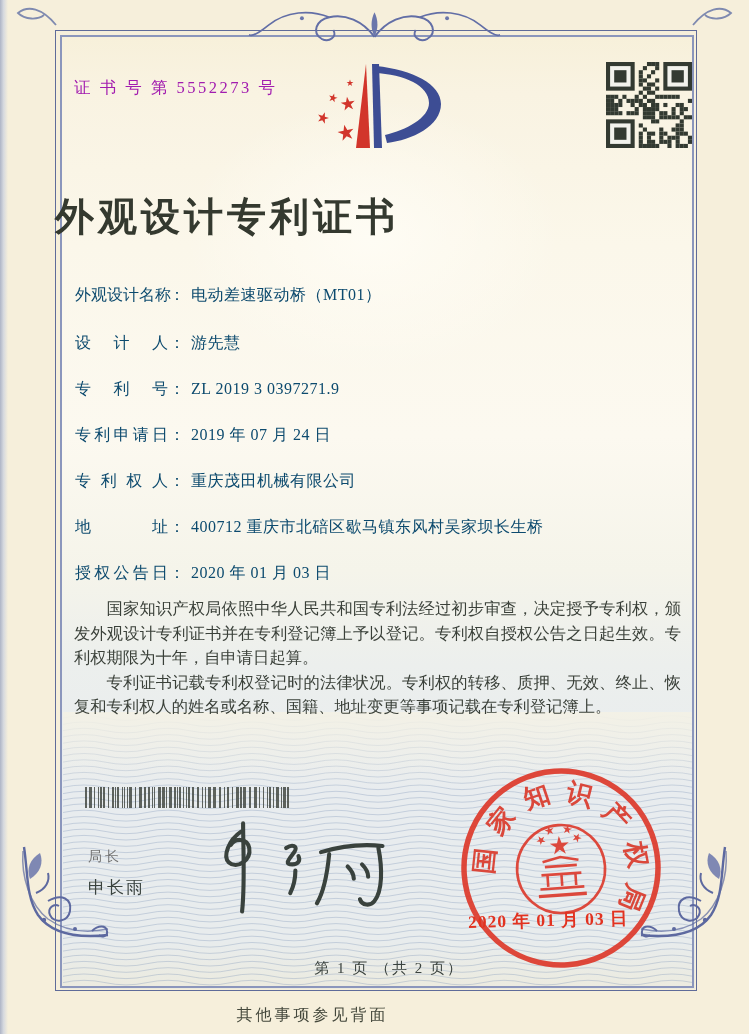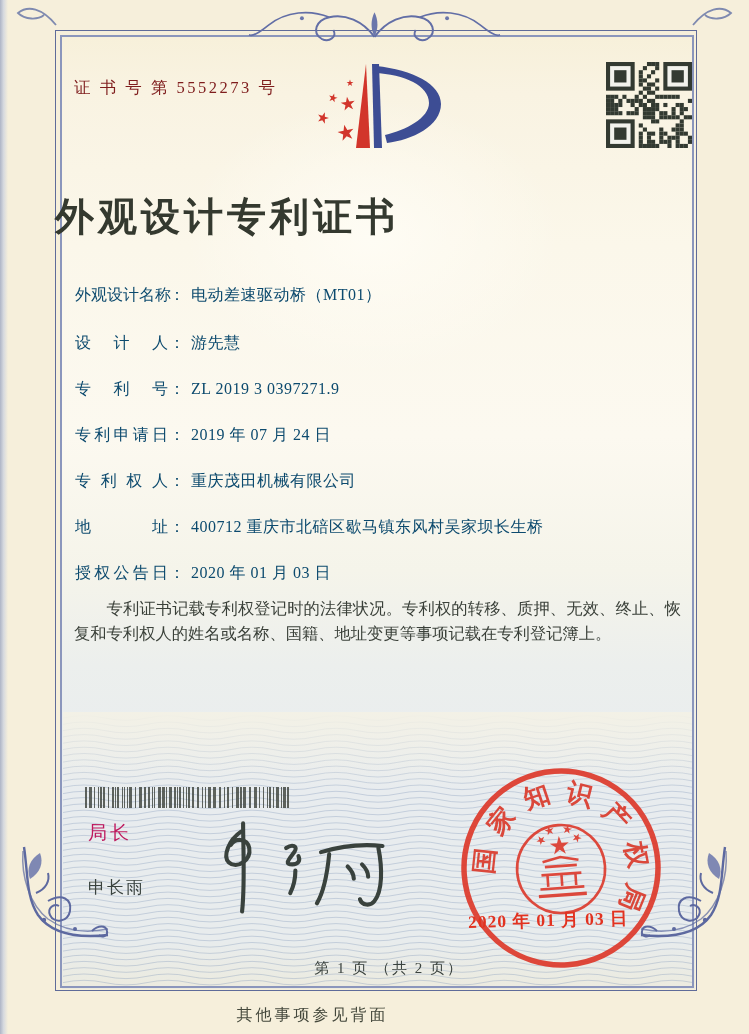--- a/index.html
+++ b/index.html
@@ -23,42 +23,42 @@
   #wave-svg path{stroke:rgba(128,151,184,.40);fill:none;stroke-width:.9;}
   .wave-fade{left:63px;top:712px;width:631px;height:78px;
     background:linear-gradient(180deg,#f3f1e6 0%,rgba(243,241,230,0) 100%);}
 
   
   .frame-outer{left:55px;top:30px;width:640px;height:959px;border:1.6px solid #5f6b99;}
   .frame-inner{left:60px;top:35px;width:630px;height:949px;border:2.6px solid #8b96bc;}
 
   .ornament{color:#5d69a0;}
 
-  .cert-no{left:74px;top:77px;font-size:16.5px;letter-spacing:2.5px;color:#7f1d1d;}
+  .cert-no{left:74px;top:77px;font-size:16.5px;letter-spacing:2.5px;color:#a21caf;}
 
   #logo-svg{left:308px;top:54px;width:140px;height:102px;}
   #qr-svg{left:606px;top:62px;width:86px;height:86px;}
   #qr-svg rect{fill:#333a31;}
   #barcode-svg{left:85px;top:787px;width:205px;height:21px;opacity:.85;}
   #barcode-svg rect{fill:#454a44;}
 
   .title{left:55px;top:190px;width:640px;text-align:left;
     font-size:39px;font-weight:700;letter-spacing:4px;color:#34392f;}
 
   .frow{left:75px;width:620px;font-size:16px;color:#0c4a6e;white-space:nowrap;}
   .flabel{display:inline-block;width:93px;text-align:justify;text-align-last:justify;vertical-align:top;}
   .fcolon{display:inline-block;margin:0 6px 0 1px;}
   .fval{letter-spacing:.5px;}
   .grant2{position:absolute;left:297px;top:0;}
 
   .paras{left:74px;top:597px;width:607px;font-size:16.3px;line-height:24.6px;
     color:#3a4039;text-align:justify;}
   .paras p{margin:0;text-indent:2em;}
 
-  .sig-title{left:88px;top:820px;font-size:19px;letter-spacing:3px;color:#be185d;}
+  .sig-title{left:88px;top:848px;font-size:14px;letter-spacing:3px;color:#737373;}
   .sig-name{left:88px;top:876px;font-size:17px;letter-spacing:2px;color:#39423e;}
   #signature-svg{left:198px;top:816px;width:205px;height:105px;}
   #signature-svg path{stroke:#39423d;stroke-width:4;fill:none;stroke-linecap:round;}
 
   #seal-svg{left:455px;top:762px;width:212px;height:212px;transform:rotate(-4deg);}
   #seal-text text{fill:#d93a2c;font-size:26px;font-weight:700;text-anchor:middle;
     dominant-baseline:middle;opacity:.92;font-family:"Liberation Serif",serif;}
   .seal-date{left:468px;top:908px;font-size:17.5px;font-weight:700;letter-spacing:1px;
     color:#e23220;transform:rotate(-1.5deg);}
 
@@ -350,20 +350,21 @@
   <div class="abs frow" style="top:517px">
     <span class="flabel">地址</span><span class="fcolon">：</span><span class="fval">400712 重庆市北碚区歇马镇东风村吴家坝长生桥</span>
   </div>
   <div class="abs frow" style="top:563px">
     <span>
       <span class="flabel">授权公告日</span><span class="fcolon">：</span><span class="fval">2020 年 01 月 03 日</span>
     </span>
   </div>
 
   <div class="abs paras">
+    <p>国家知识产权局依照中华人民共和国专利法经过初步审查，决定授予专利权，颁发外观设计专利证书并在专利登记簿上予以登记。专利权自授权公告之日起生效。专利权期限为十年，自申请日起算。</p>
     <p>专利证书记载专利权登记时的法律状况。专利权的转移、质押、无效、终止、恢复和专利权人的姓名或名称、国籍、地址变更等事项记载在专利登记簿上。</p>
   </div>
 
   <svg class="abs" id="barcode-svg" viewBox="0 0 205 21">
       <rect x="0" y="0" width="2" height="21"></rect>
       <rect x="4" y="0" width="3" height="21"></rect>
       <rect x="9" y="0" width="1" height="21"></rect>
       <rect x="13" y="0" width="1" height="21"></rect>
       <rect x="15" y="0" width="2" height="21"></rect>
       <rect x="18" y="0" width="2" height="21"></rect>

